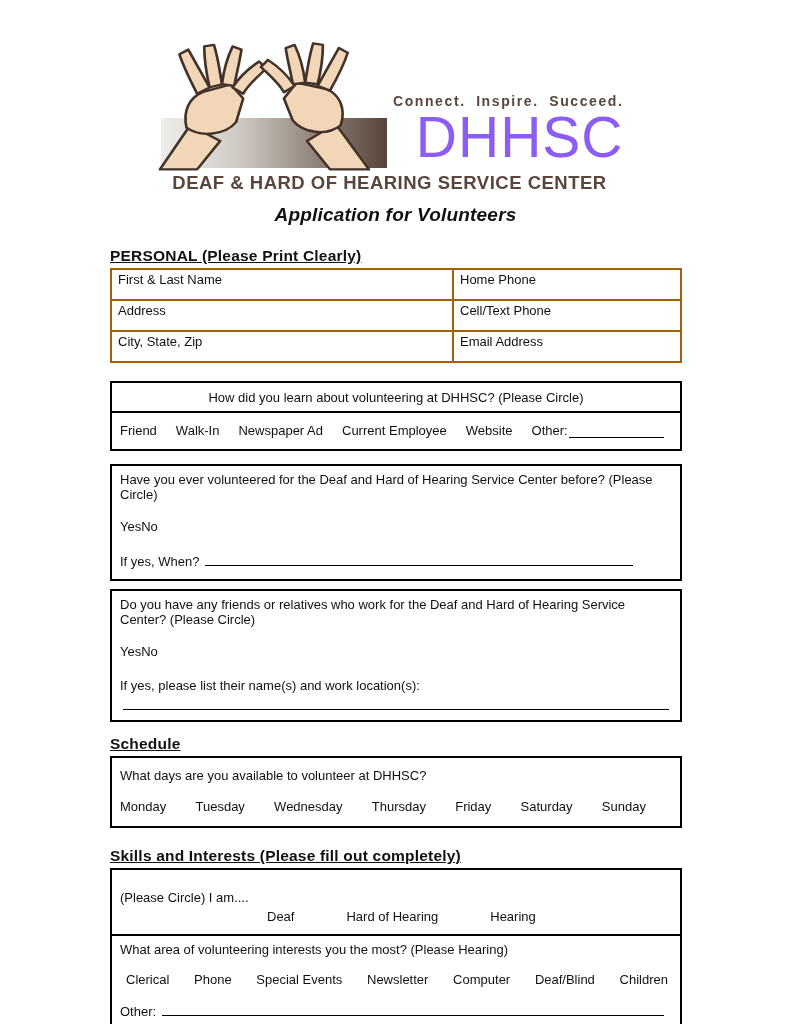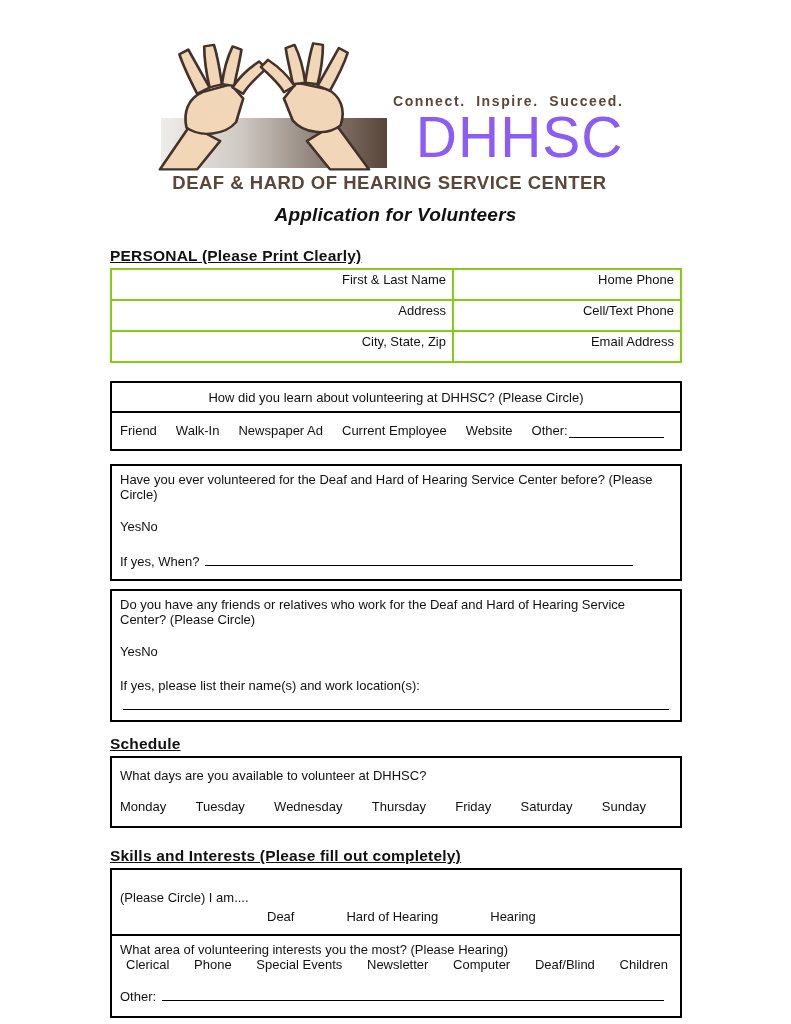--- a/index.html
+++ b/index.html
@@ -37,22 +37,22 @@
   .form { width:572px; margin-left:110px; }
   h2.sect {
     font-size:15.5px; font-weight:800; text-decoration:underline;
     letter-spacing:0.2px; margin-bottom:3px;
   }
   .h-personal { margin-top:21px; }
   .h-schedule { margin-top:13px; }
   .h-skills   { margin-top:19px; }
   table.ptable { width:100%; border-collapse:collapse; }
   table.ptable td {
-    border:2px solid #84cc16; height:31px; vertical-align:top;
-    padding:2px 6px; font-size:13px;text-align:right;
+    border:2px solid #a16207; height:31px; vertical-align:top;
+    padding:2px 6px; font-size:13px;
   }
   td.c-left  { width:60%; }
   td.c-right { width:40%; }
   .box { border:2px solid #000; background:#fff; }
   .box-learn { margin-top:18px; }
   .box-learn .q {
     text-align:center; padding:7px 8px 6px 8px; border-bottom:2px solid #000;
   }
   .box-learn .opts { display:flex; align-items:flex-end; padding:10px 8px 11px 8px; white-space:nowrap; }
   .box-learn .opts .opt { margin-right:19px; }
@@ -63,21 +63,21 @@
   .box-q3 { margin-top:8px;  padding:6px 8px 4px 8px; }
   .yesno { display:flex; margin-top:17px; font-weight:400; }
   .followup { margin-top:19px; white-space:nowrap; }
   .u-when { width:428px; margin-left:6px; }
   .fullline { display:block; border-bottom:1.8px solid #000; height:15px; width:99%; margin:2px auto 6px auto; }
   .box-sched { padding:10px 8px 12px 8px; }
   .days { display:flex; justify-content:space-between; margin-top:16px; padding-right:26px; }
   .box-skills1 { padding:20px 8px 10px 8px; }
   .iam-opts { display:flex; gap:52px; margin-top:4px; padding-left:147px; }
   .box-skills2 { border-top:none; padding:6px 8px 12px 8px; }
-  .area-opts { display:flex; justify-content:space-between; padding:0 4px 0 6px; }
+  .area-opts { display:flex; justify-content:space-between; margin-top:15px; padding:0 4px 0 6px; }
   .otherline { margin-top:16px; white-space:nowrap; }
   .u-other { width:502px; margin-left:6px; }
 </style>
 </head>
 <body>
 
 <header class="logo">
   <div class="logo-bar"></div>
   <svg class="hands" viewBox="0 0 280 170" preserveAspectRatio="none" aria-hidden="true">
     <g fill="#f2d6b8" stroke="#42322a" stroke-width="3" stroke-linejoin="round" stroke-linecap="round">

